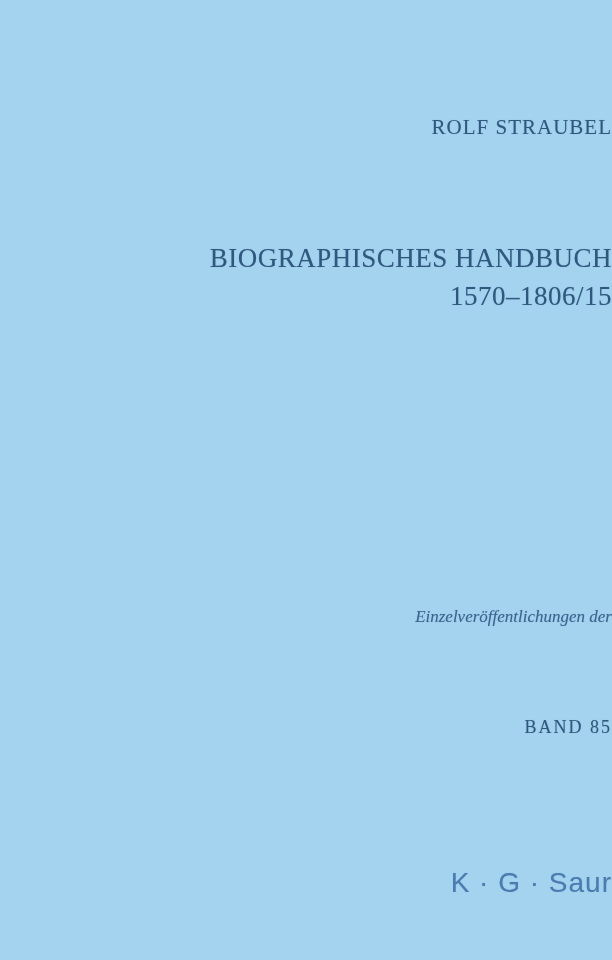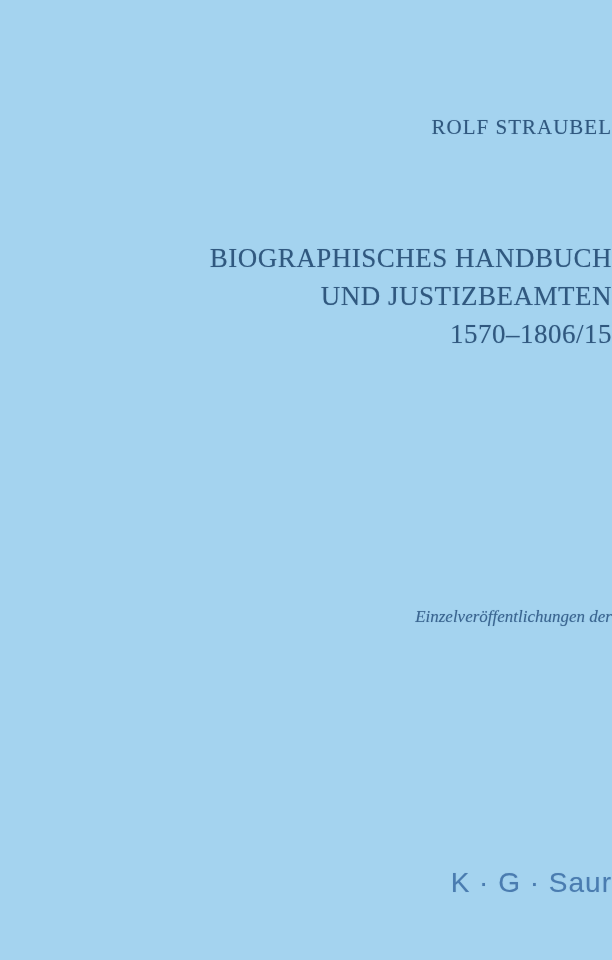--- a/index.html
+++ b/index.html
@@ -71,24 +71,24 @@
 </style>
 </head>
 <body>
 
 <div class="cover">
 
   <div class="author">ROLF STRAUBEL</div>
 
   <div class="title">
     <div class="title-line">BIOGRAPHISCHES HANDBUCH</div>
-    <div class="title-line">UND JUSTIZBEAMTEN</div>
     <div class="title-line">1570–1806/15</div>
   </div>
 
   <div class="series">
     <div class="series-line">Einzelveröffentlichungen der</div>
   </div>
 
+  <div class="band">BAND 85</div>
 
   <div class="publisher">K · G · Saur</div>
 
 </div>
 
 </body></html>

